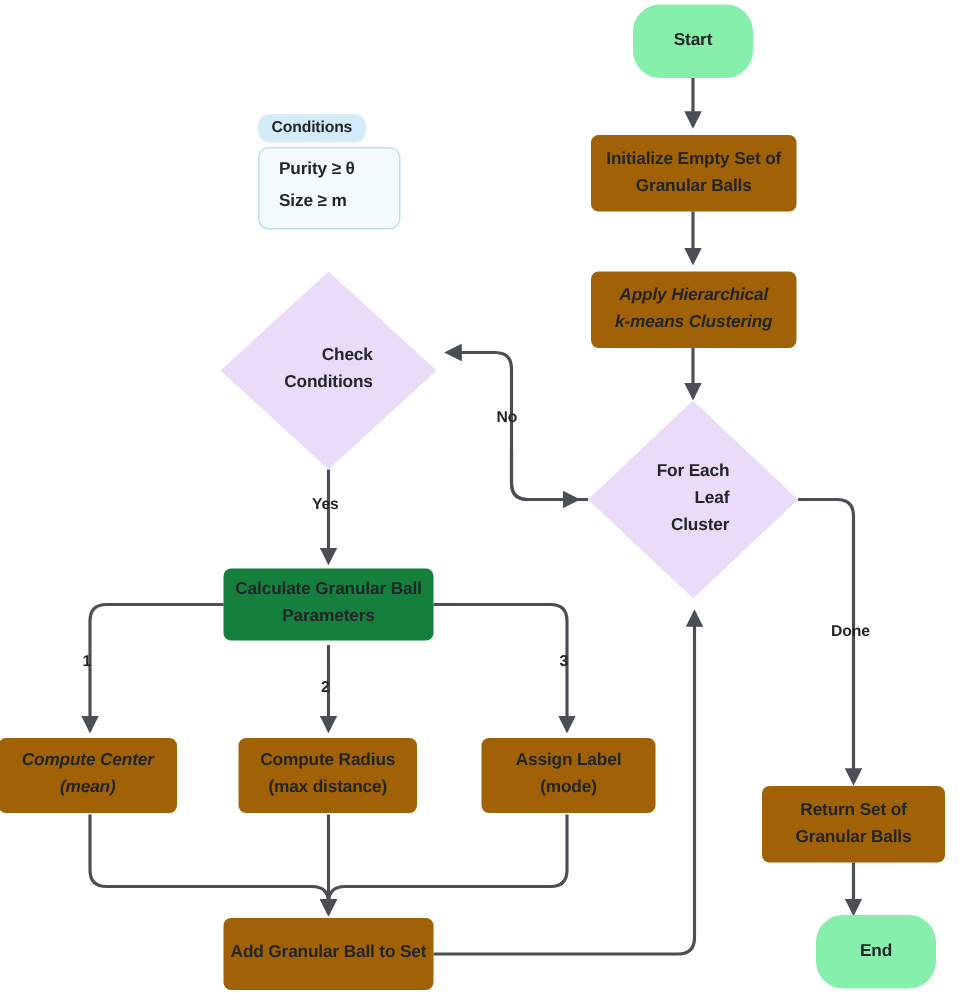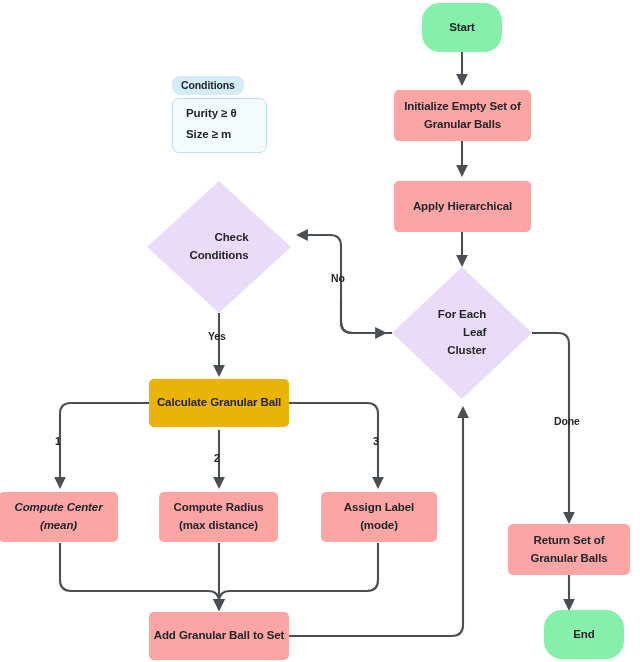--- a/index.html
+++ b/index.html
@@ -27,26 +27,26 @@
     align-items: center;
     justify-content: center;
     text-align: center;
     color: #232529;
     font-weight: bold;
     font-size: 11.5px;
     line-height: 1.55;
     letter-spacing: -0.1px;
   }
   .box {
-    background: #fca5a5;
+    background: #a16207;
     border-radius: 5px;
     text-align: center;
   }
   .box-strong {
-    background: #eab308;
+    background: #15803d;
     border-radius: 5px;
   }
   .terminator {
     background: #86efac;
     border-radius: 18px;
   }
   .diamond-label {
     position: absolute;
     display: flex;
     align-items: center;
@@ -148,29 +148,31 @@
   <span>End</span>
 </div>
 
 <div class="node box" style="left:394px; top:90px; width:137px; height:51px;">
   <div>
     <div>Initialize Empty Set of</div>
     <div>Granular Balls</div>
   </div>
 </div>
 
-<div class="node box" style="left:394px; top:181px; width:137px; height:51px;">
+<div class="node box" style="left:394px; top:181px; width:137px; height:51px;font-style:italic;">
   <div>
     <div>Apply Hierarchical</div>
+    <div>k-means Clustering</div>
   </div>
 </div>
 
 <div class="node box-strong" style="left:149px; top:379px; width:140px; height:48px;">
   <div>
     <div>Calculate Granular Ball</div>
+    <div>Parameters</div>
   </div>
 </div>
 
 <div class="node box" style="left:-1px; top:492px; width:119px; height:50px;font-style:italic;">
   <div>
     <div>Compute Center</div>
     <div>(mean)</div>
   </div>
 </div>
 

